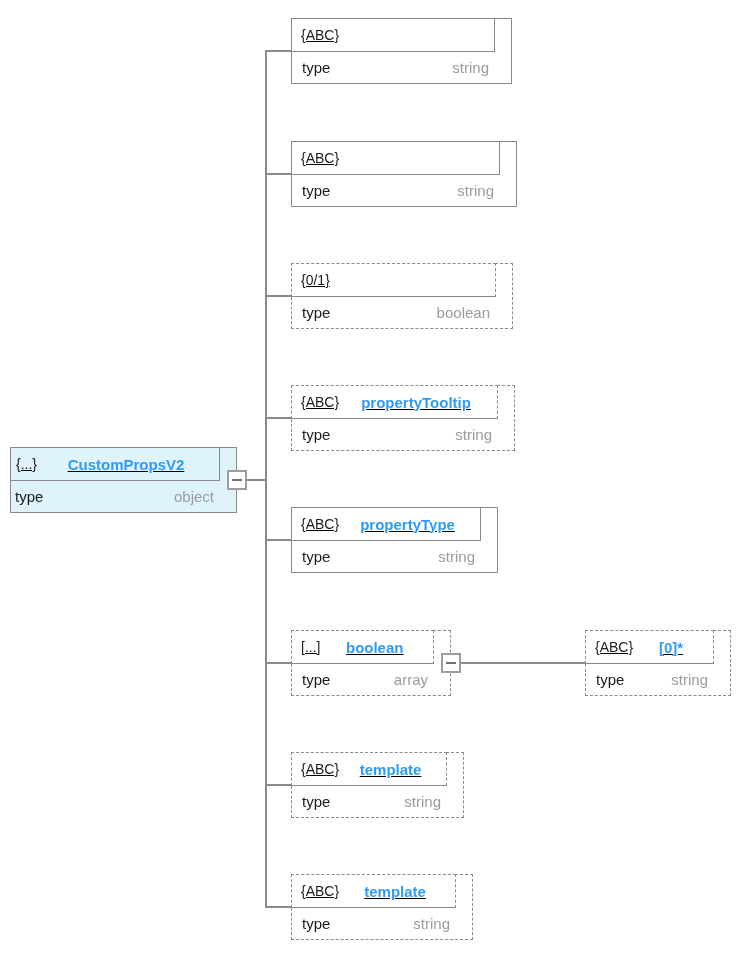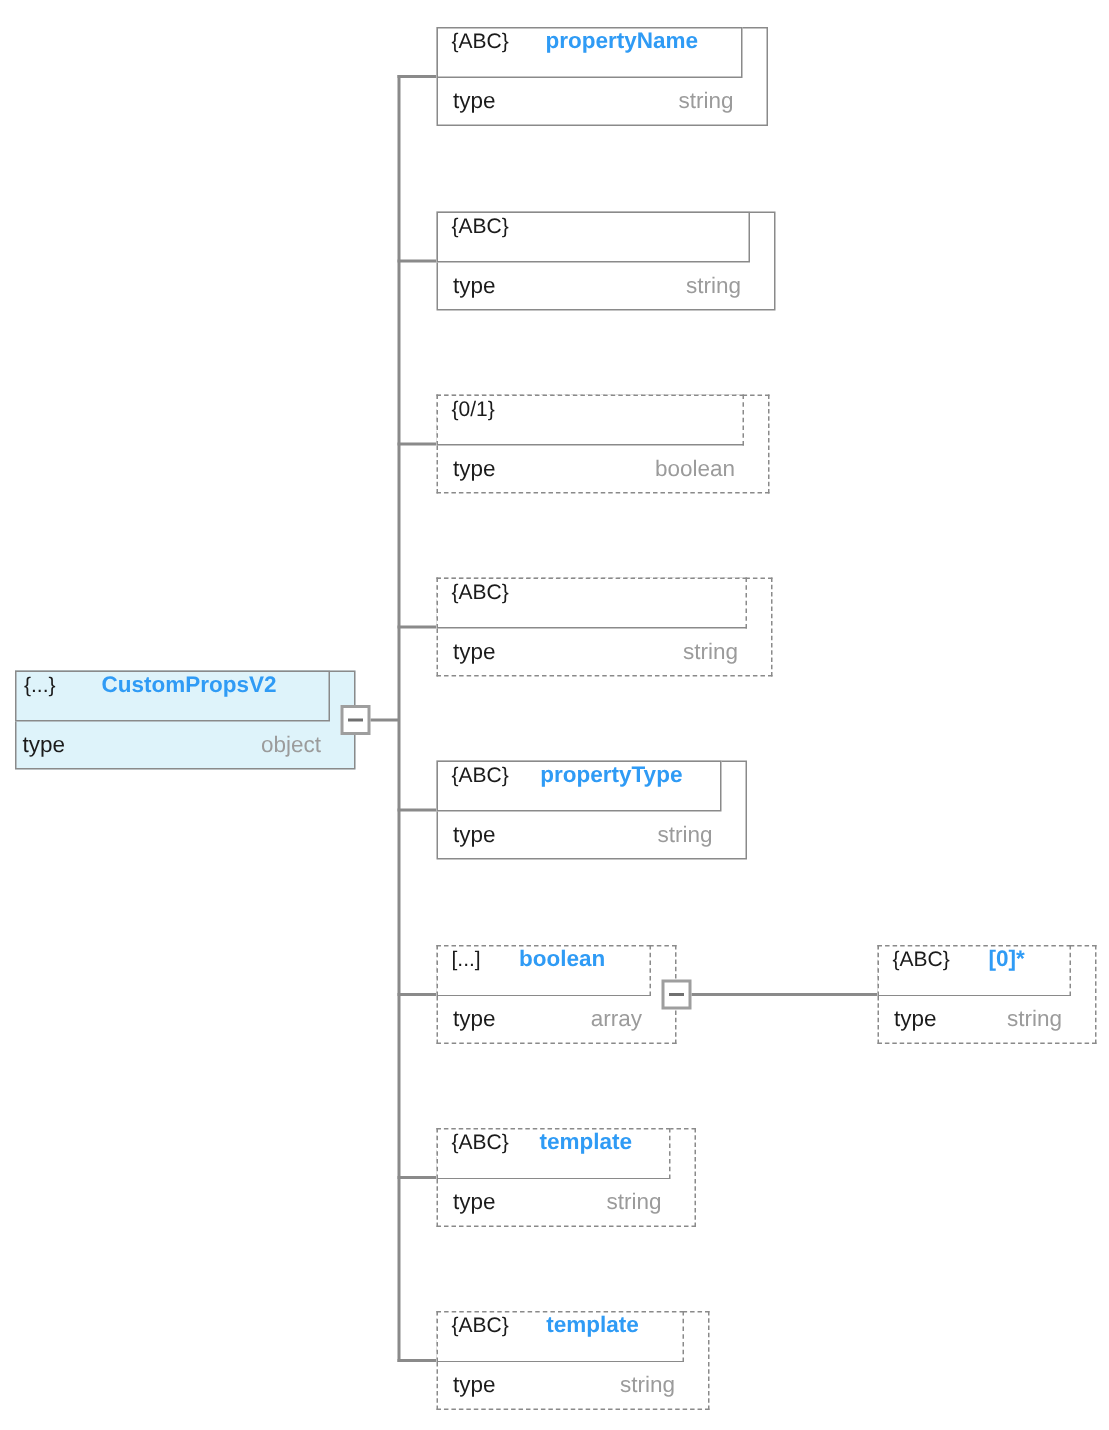--- a/index.html
+++ b/index.html
@@ -16,21 +16,21 @@
   }
   .line{position:absolute;background:var(--border-gray);}
   .node{
     position:absolute;height:66px;background:#fff;
     border:1px solid var(--border-gray);box-sizing:border-box;
   }
   .node.dashed{border-style:dashed;}
   .nheader{
     position:absolute;left:-1px;right:16px;top:-1px;height:34px;
     border:1px solid var(--border-gray);box-sizing:border-box;background:#fff;
-    display:flex;align-items:flex-start;
+    display:flex;align-items:center;text-decoration:underline;
   }
   .node.dashed .nheader{border-style:dashed dashed solid dashed;}
   .brow{
     position:absolute;left:0;right:0;top:33px;bottom:0;
     display:flex;align-items:center;justify-content:space-between;
   }
   .hicon{padding-left:9px;font-size:14px;color:var(--ink);white-space:pre;}
   .hname{flex:1;text-align:center;font-size:15px;font-weight:600;color:var(--name-blue);padding-right:4px;}
   .tlabel{padding-left:10px;font-size:15px;color:var(--ink);}
   .tvalue{padding-right:22px;font-size:15px;color:var(--value-gray);}
@@ -72,21 +72,20 @@
       <span class="tvalue">object</span>
     </div>
   </div>
   <div class="expander" style="left:227px;top:470px;">
     <span class="minus"></span>
   </div>
 
   <div class="node" style="left:291px;top:18px;width:221px;">
     <div class="nheader">
       <span class="hicon">{ABC}</span>
-      <span class="hname">propertyName</span>
     </div>
     <div class="brow">
       <span class="tlabel">type</span>
       <span class="tvalue">string</span>
     </div>
   </div>
 
   <div class="node" style="left:291px;top:141px;width:226px;">
     <div class="nheader">
       <span class="hicon">{ABC}</span>
@@ -103,20 +102,21 @@
     </div>
     <div class="brow">
       <span class="tlabel">type</span>
       <span class="tvalue">boolean</span>
     </div>
   </div>
 
   <div class="node dashed" style="left:291px;top:385px;width:224px;">
     <div class="nheader">
       <span class="hicon">{ABC}</span>
+      <span class="hname">propertyTooltip</span>
     </div>
     <div class="brow">
       <span class="tlabel">type</span>
       <span class="tvalue">string</span>
     </div>
   </div>
 
   <div class="node" style="left:291px;top:507px;width:207px;">
     <div class="nheader">
       <span class="hicon">{ABC}</span>

